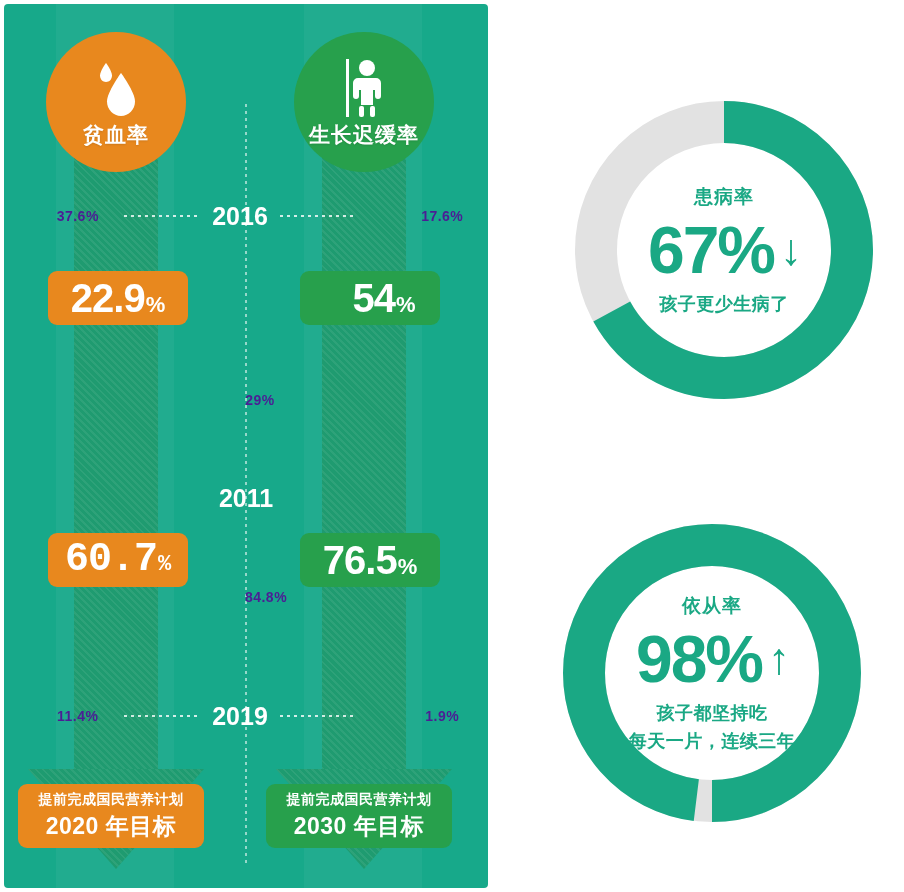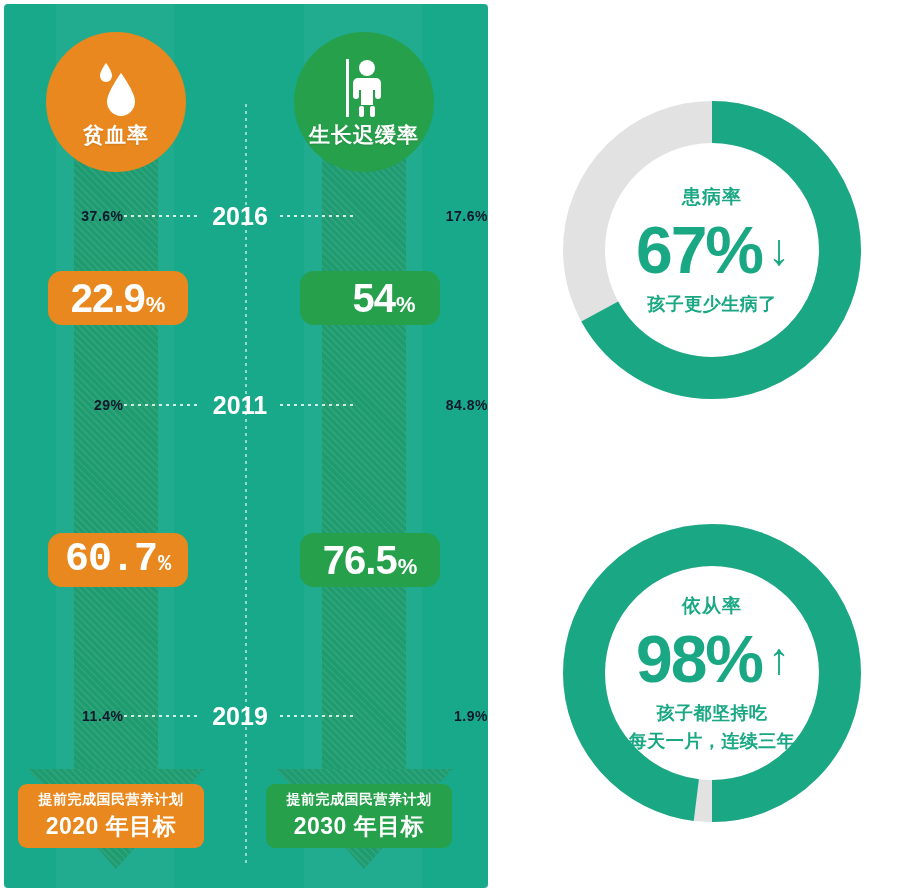--- a/index.html
+++ b/index.html
@@ -61,40 +61,40 @@
   #circle-stunting{left:290px;top:28px;background:#27A04C;}
   .metric-circle .ico{height:64px;display:flex;align-items:flex-end;justify-content:center;margin-bottom:2px;}
   .metric-circle .cap{
     font-size:21px;font-weight:bold;letter-spacing:1px;
     text-shadow:0 1px 2px rgba(0,0,0,.12);
   }
 
   
   .year-row{position:absolute;left:0;width:484px;height:26px;display:flex;align-items:center;}
   .year-row .pct{
-    color:#0f172a;font-size:14px;font-weight:bold;letter-spacing:.5px;
-    text-align:right;width:104px;
+    color:#4c1d95;font-size:14px;font-weight:bold;letter-spacing:.5px;
+    text-align:center;width:104px;
   }
   .year-row .pct.left{margin-left:28px;}
   .year-row .pct.right{margin-left:40px;}
   .year-row .dots{
     flex:0 0 76px;height:2px;
     background-image:linear-gradient(to right,rgba(255,255,255,.8) 50%,rgba(255,255,255,0) 0);
     background-size:7px 2px;background-repeat:repeat-x;
   }
   .year-row .year{
     width:92px;text-align:center;color:#ffffff;font-size:25px;font-weight:bold;letter-spacing:0px;
   }
   #year-2016{top:199px;}
-  #year-2017{top:388px;}
+  #year-2017{top:388px;flex-direction:column;}
   #year-2019{top:699px;}
 
   
   .badge{
-    position:absolute;height:54px;border-radius:14px;
+    position:absolute;height:54px;border-radius:9px;
     display:flex;align-items:baseline;justify-content:center;
     color:#fff;padding:0 16px;box-sizing:border-box;
   }
   .badge .big{font-size:40px;font-weight:bold;line-height:54px;letter-spacing:-1px;}
   .badge .sm{font-size:22px;font-weight:bold;line-height:54px;margin-left:1px;}
   #badge-anemia-2017{left:44px;top:267px;width:140px;background:#E8881E;}
   #badge-stunting-2017{left:296px;top:267px;width:140px;background:#27A04C;padding-left:44px;}
   #badge-anemia-2019{left:44px;top:529px;width:140px;background:#E8881E;font-family:Liberation Mono, monospace;}
   #badge-stunting-2019{left:296px;top:529px;width:140px;background:#27A04C;}
 
@@ -103,21 +103,21 @@
     position:absolute;top:780px;width:186px;height:64px;border-radius:9px;
     display:flex;flex-direction:column;align-items:center;justify-content:center;color:#fff;
   }
   #goal-2020{left:14px;background:#E8881E;}
   #goal-2030{left:262px;background:#27A04C;}
   .goal .sub{font-size:14px;font-weight:bold;letter-spacing:.5px;margin-bottom:2px;}
   .goal .main{font-size:23px;font-weight:bold;letter-spacing:.5px;}
 
   
   .donut{position:absolute;width:310px;height:310px;}
-  #donut-illness{left:557px;top:95px;}
+  #donut-illness{left:569px;top:95px;}
   #donut-adherence{left:557px;top:518px;}
   .donut svg{position:absolute;left:0;top:0;}
   .donut .inner{
     position:absolute;left:0;top:0;width:310px;height:310px;
     display:flex;flex-direction:column;align-items:center;justify-content:center;
     color:#1AA884;text-align:center;
   }
   .donut .d-title{font-size:19px;font-weight:bold;letter-spacing:1px;margin-bottom:2px;}
   .donut .d-value{
     font-size:66px;font-weight:bold;line-height:76px;letter-spacing:-2px;

